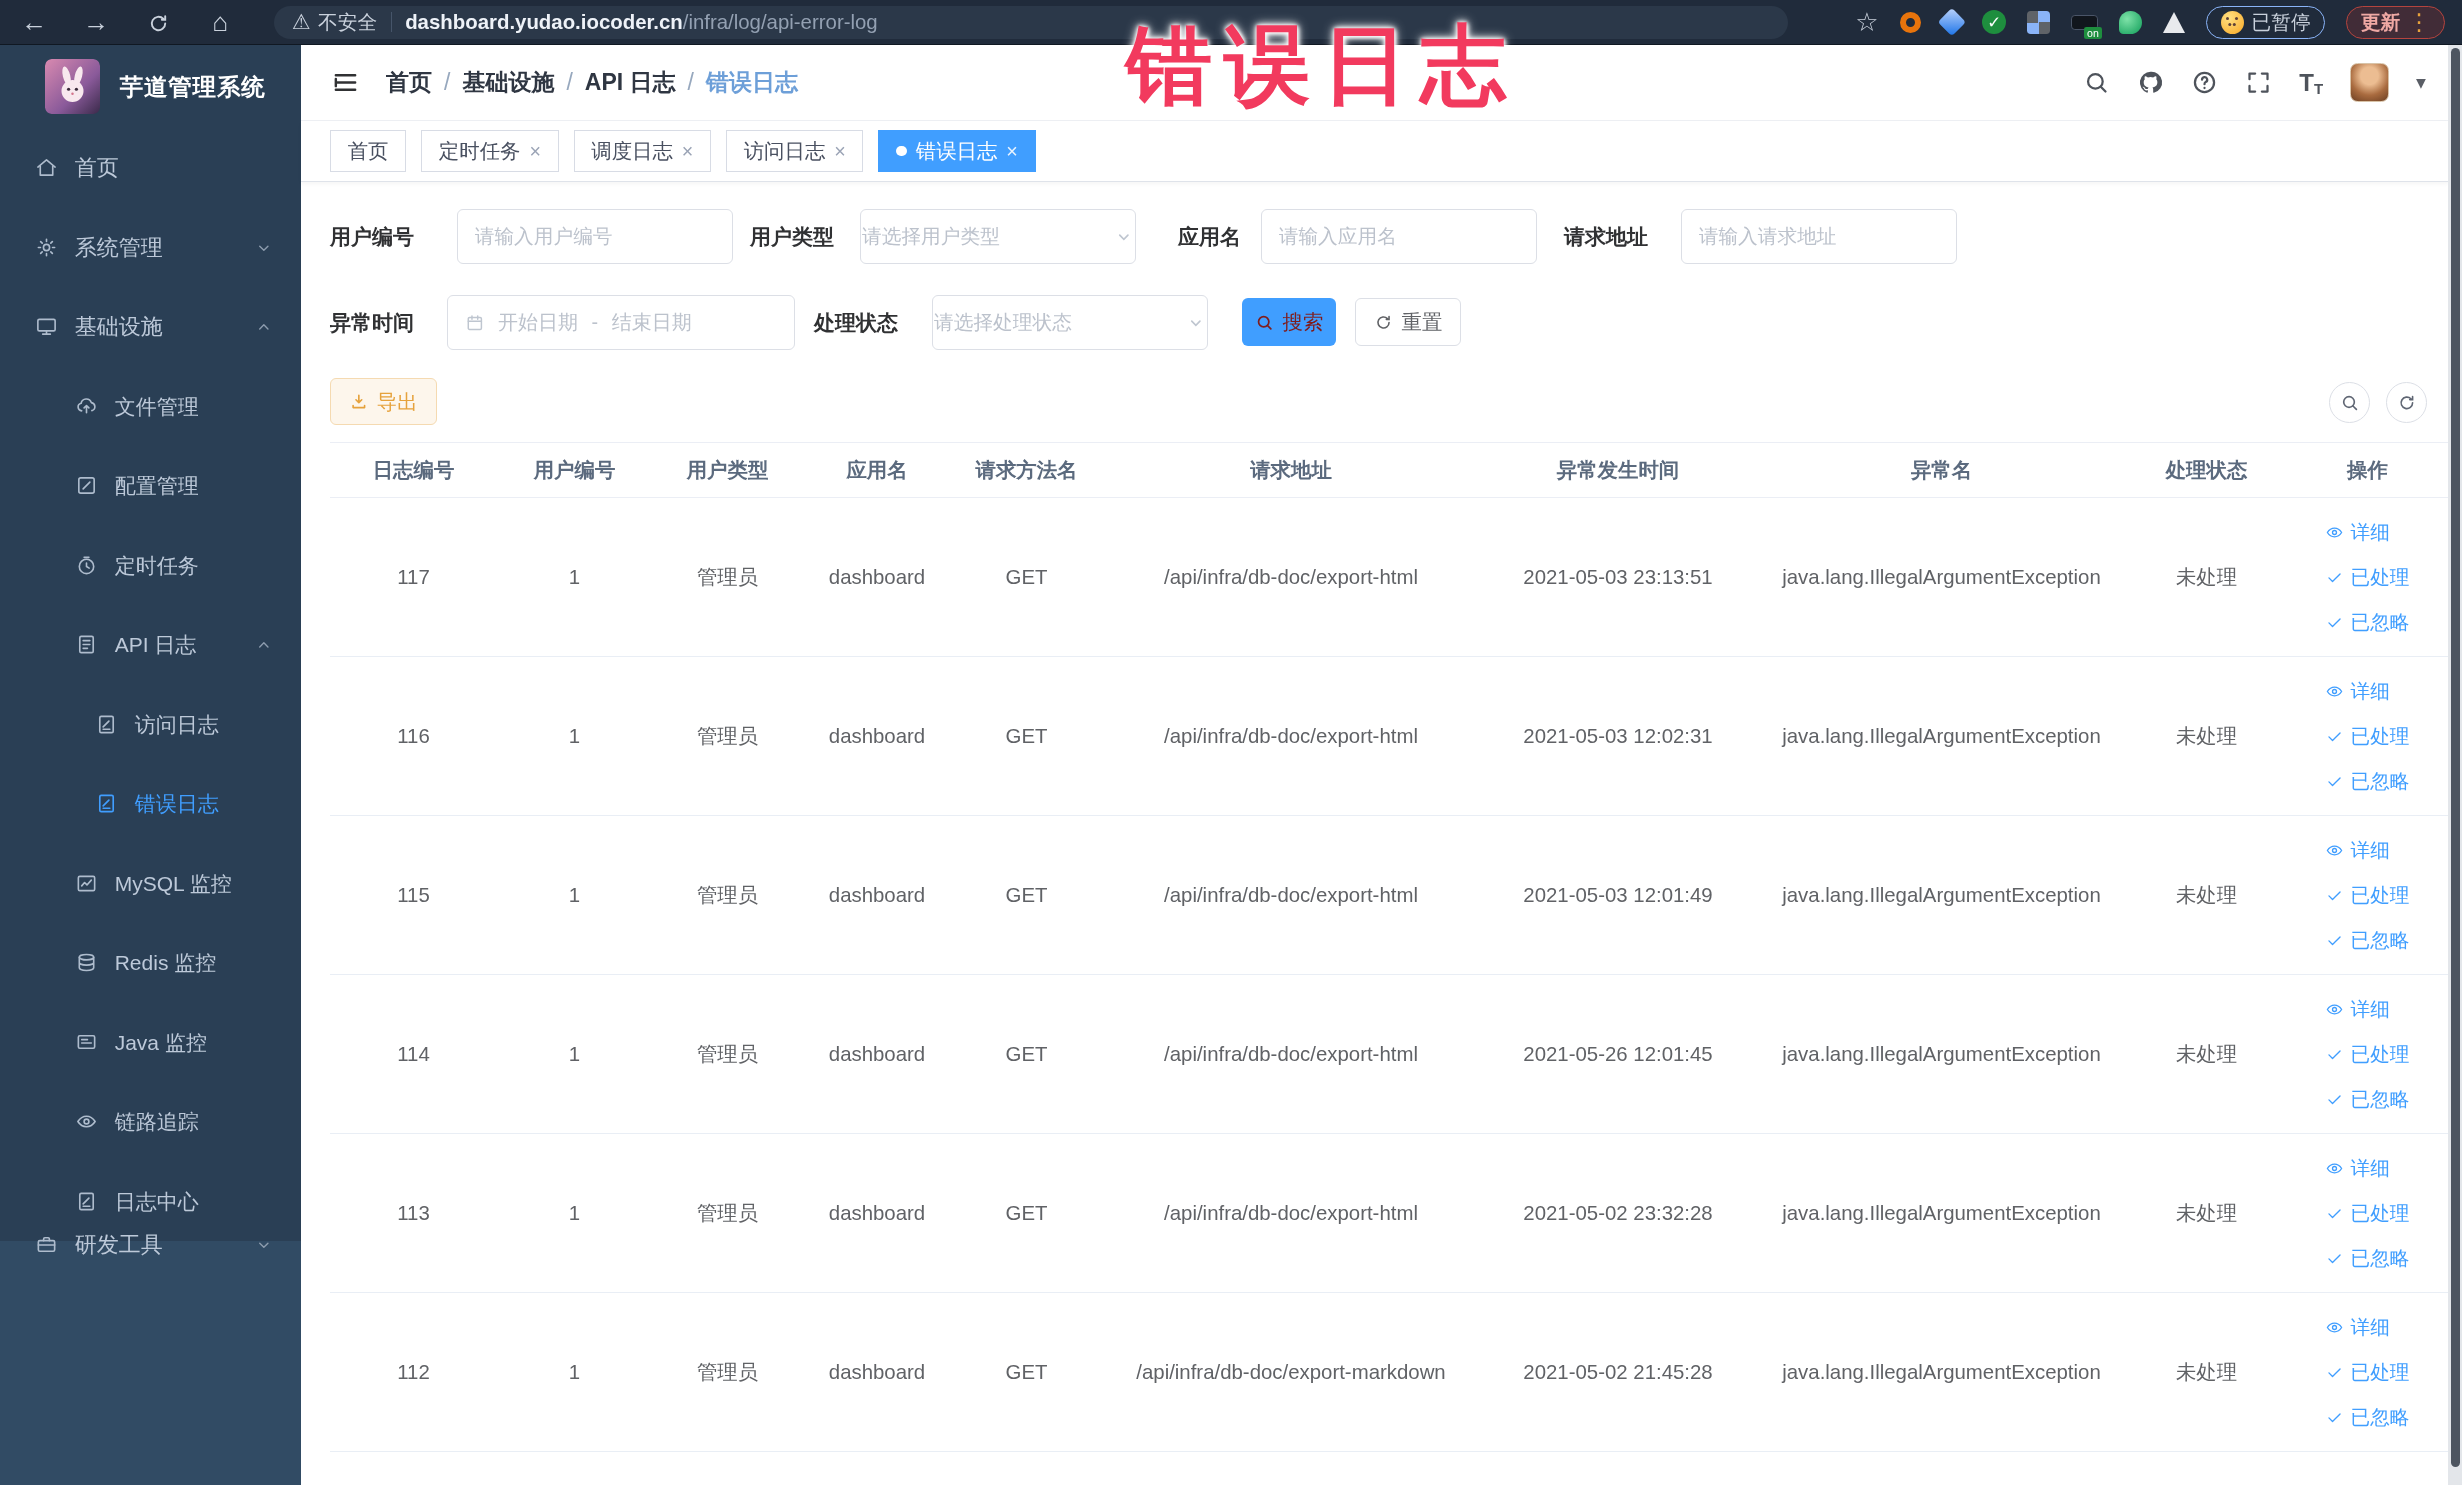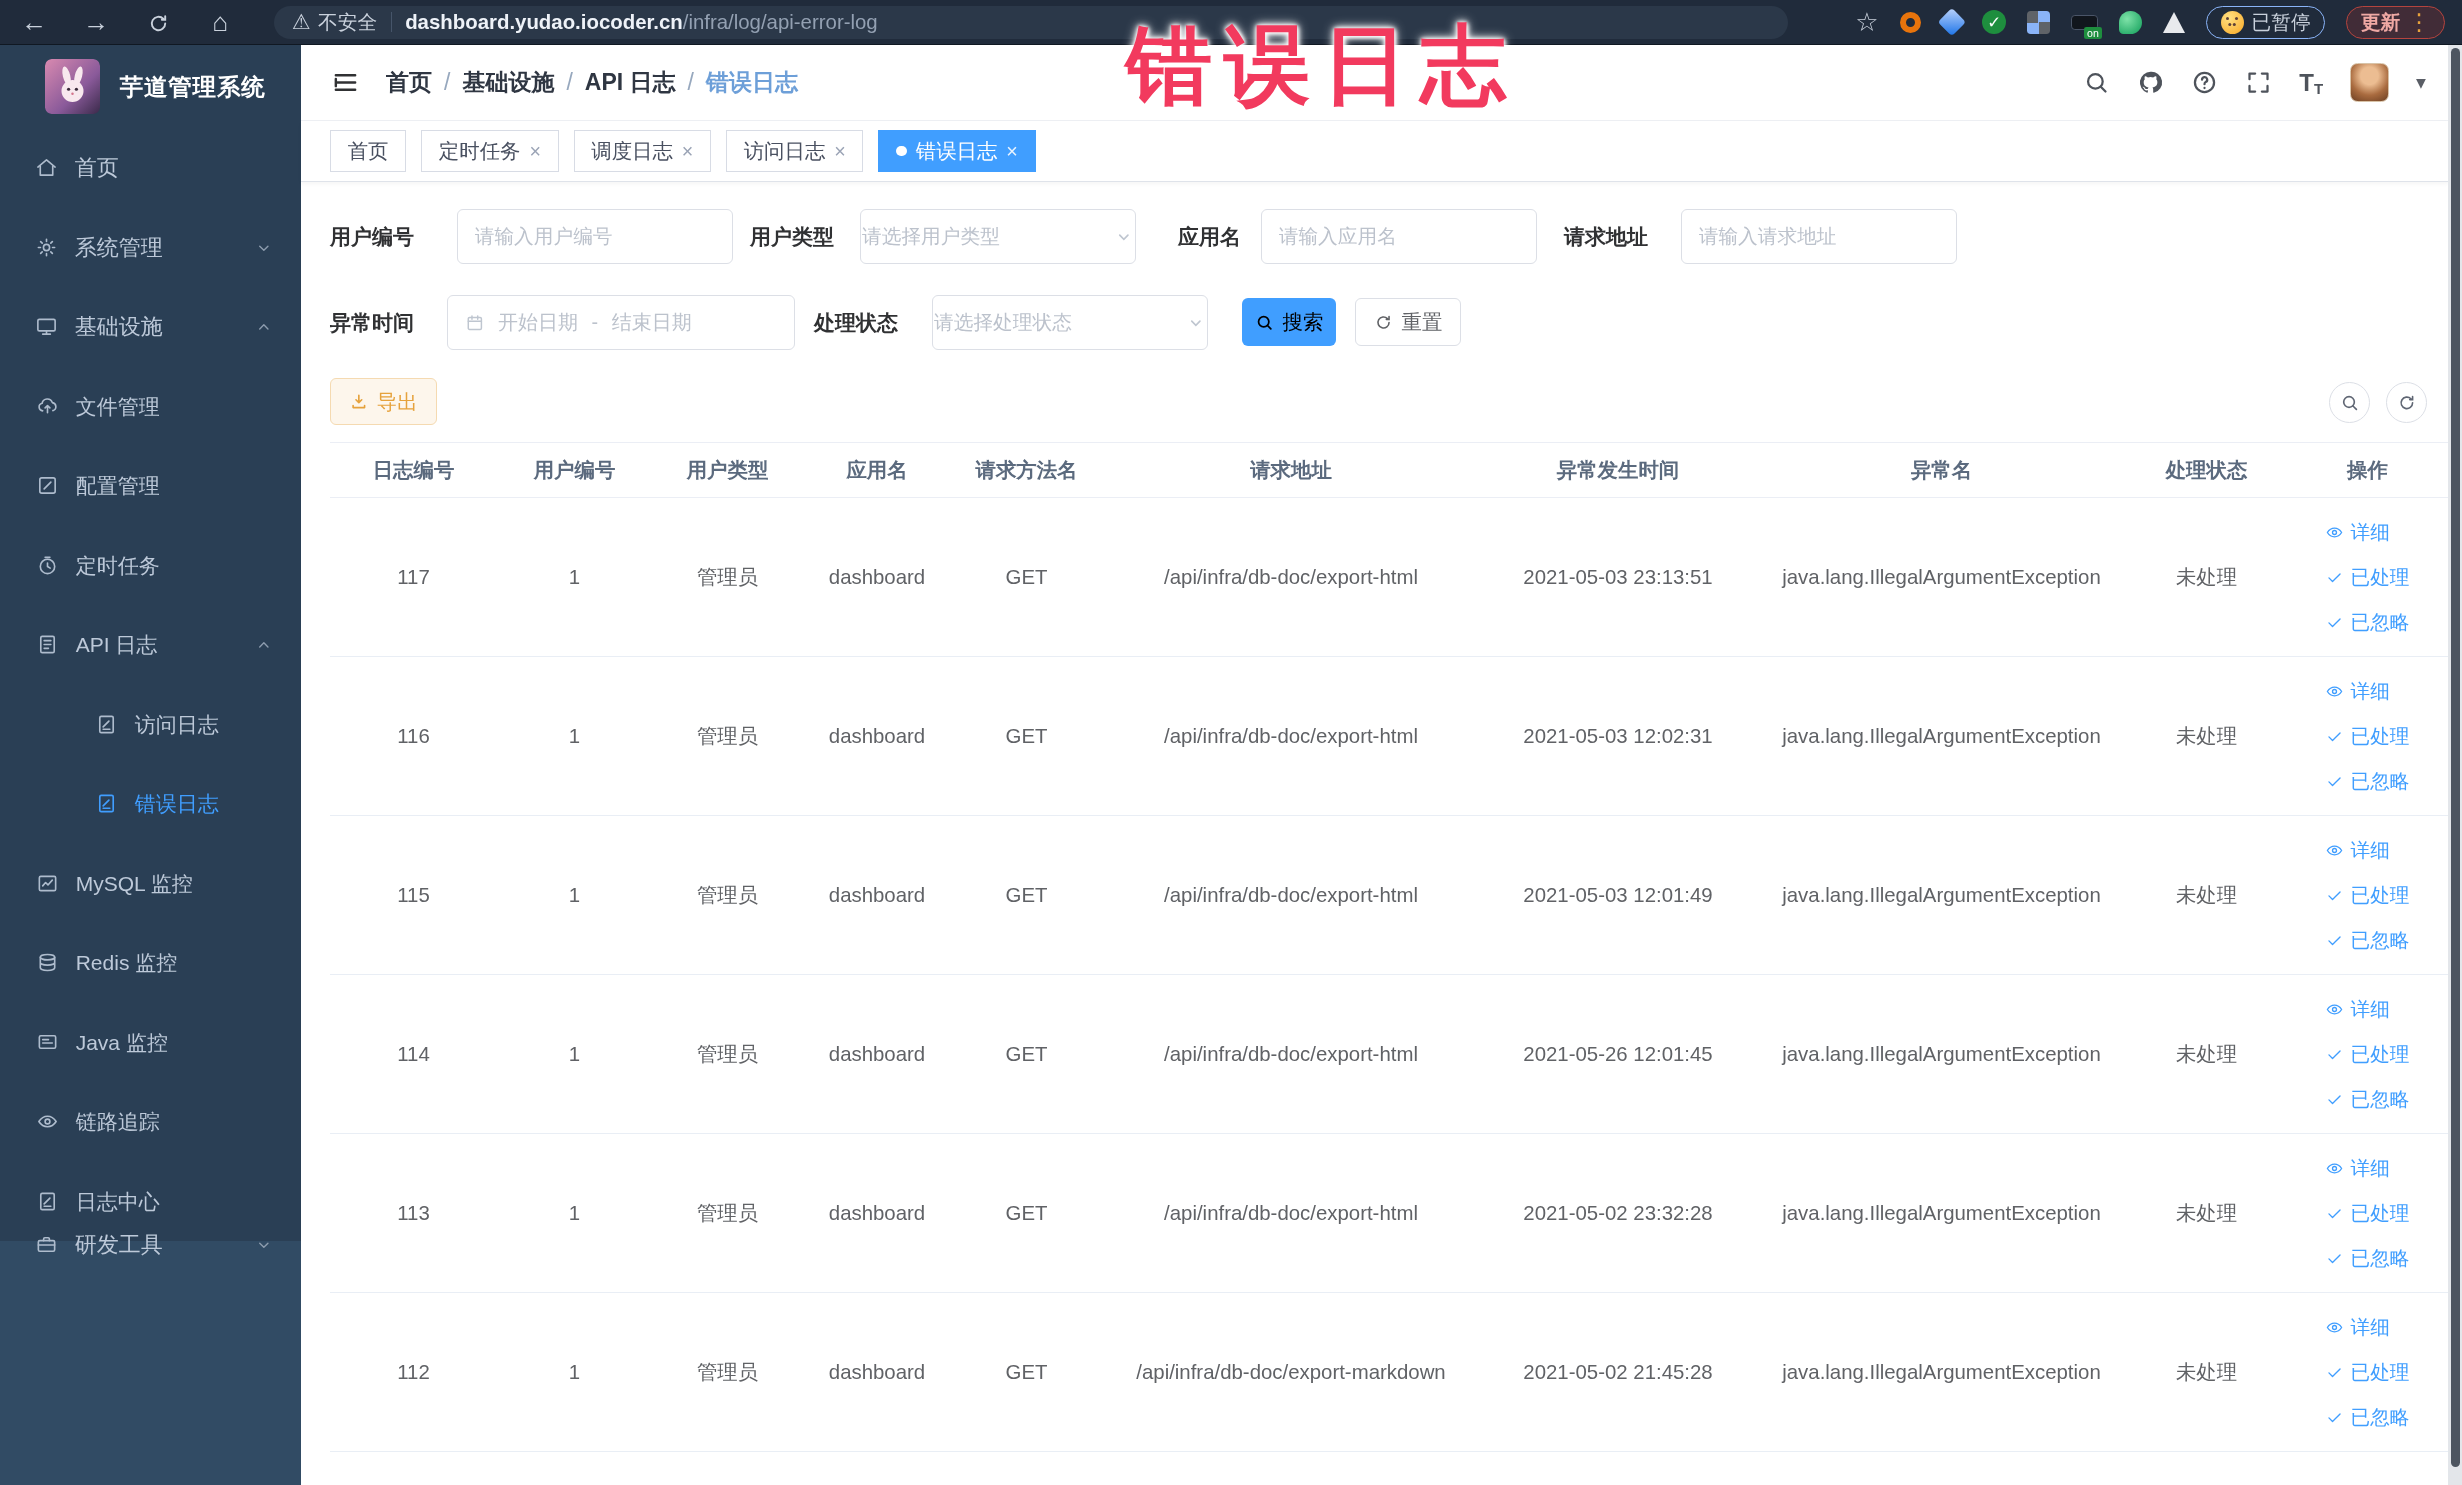--- a/index.html
+++ b/index.html
@@ -48,21 +48,21 @@
     background:#2a3f55; overflow:hidden; }
   #dev-strip { position:absolute; left:0; top:1196px; width:100%; height:244px; background:#314b64; }
   #logo-row { position:absolute; left:0; top:0; width:100%; height:83px; display:flex; align-items:center; padding-left:45px; }
   #logo-img { width:55px; height:55px; border-radius:6px; flex:none; }
   #logo-title { margin-left:19.7px; color:#ffffff; font-size:23.5px; font-weight:700; letter-spacing:0.8px; }
   .menu-item { position:absolute; left:0; width:100%; height:79px; display:flex; align-items:center;
     color:#bdc9d9; cursor:pointer; }
   .menu-item .icn { color:#aebccd; }
   .menu-item .mi-label { margin-left:16.7px; font-size:22px; }
   .menu-item.lvl0 { padding-left:35px; }
-  .menu-item.lvl1 { padding-left:36px; }
+  .menu-item.lvl1 { padding-left:75px; }
   .menu-item.lvl2 { padding-left:95px; }
   .menu-item.lvl1 .mi-label, .menu-item.lvl2 .mi-label { font-size:21px; }
   .menu-item .chev { position:absolute; right:27px; width:19.7px; height:19.7px; color:#8d9cae; }
   .menu-item.active, .menu-item.active .icn { color:#409eff; }
 
   
   #main { position:absolute; left:301px; top:45px; width:2148px; height:1440px; background:#fff; }
 
   #app-header { position:absolute; left:0; top:0; width:100%; height:76px;
     border-bottom:0.8px solid #eef0f4; display:flex; align-items:center; }
@@ -97,21 +97,21 @@
   .f-select { position:absolute; height:55px; border:1.5px solid #dcdfe6; border-radius:6px; background:#fff;
     display:flex; align-items:center; padding:0 1px; cursor:pointer; }
   .f-select .ph { color:#bcc2cc; font-size:19.7px; flex:1; }
   .f-select .icn, .f-date .icn { width:19.7px; height:19.7px; color:#bfc6d0; }
   .f-date { position:absolute; height:55px; border:1.5px solid #dcdfe6; border-radius:6px; background:#fff;
     display:flex; align-items:center; padding:0 16.7px; gap:13.6px; cursor:pointer; }
   .f-date .ph { color:#bcc2cc; font-size:20px; }
   .f-date .rs { color:#bcc2cc; font-size:19.7px; }
   .btn { position:absolute; height:48px; border-radius:6px; display:inline-flex; align-items:center;
     justify-content:center; gap:9px; font-size:20.4px; cursor:pointer; border:1.5px solid transparent; }
-  #search-btn { background:#409eff; color:#000000; }
+  #search-btn { background:#409eff; color:#7f1d1d; }
   #reset-btn { background:#fff; border-color:#dcdfe6; color:#606266; }
   .btn .icn { width:19px; height:19px; }
 
   #export-btn { position:absolute; left:29px; top:333px; width:107px; height:47px;
     background:#fdf6ec; border:1.5px solid #f5dab1; border-radius:6px; color:#e6a23c;
     display:inline-flex; align-items:center; justify-content:center; gap:7.6px; font-size:20.4px; cursor:pointer; }
   #export-btn .icn { width:19.7px; height:19.7px; }
   .circle-btn { position:absolute; top:337px; width:41px; height:41px; border-radius:50%;
     border:1.5px solid #dcdfe6; background:#fff; color:#5f6673; display:flex; align-items:center;
     justify-content:center; cursor:pointer; }

